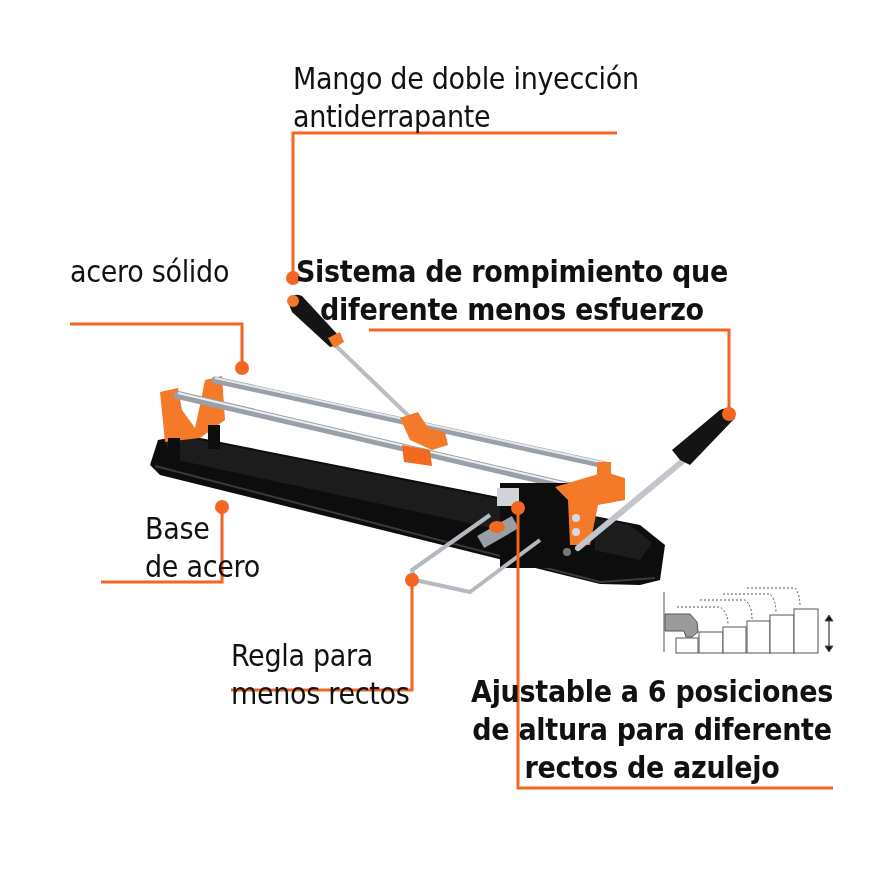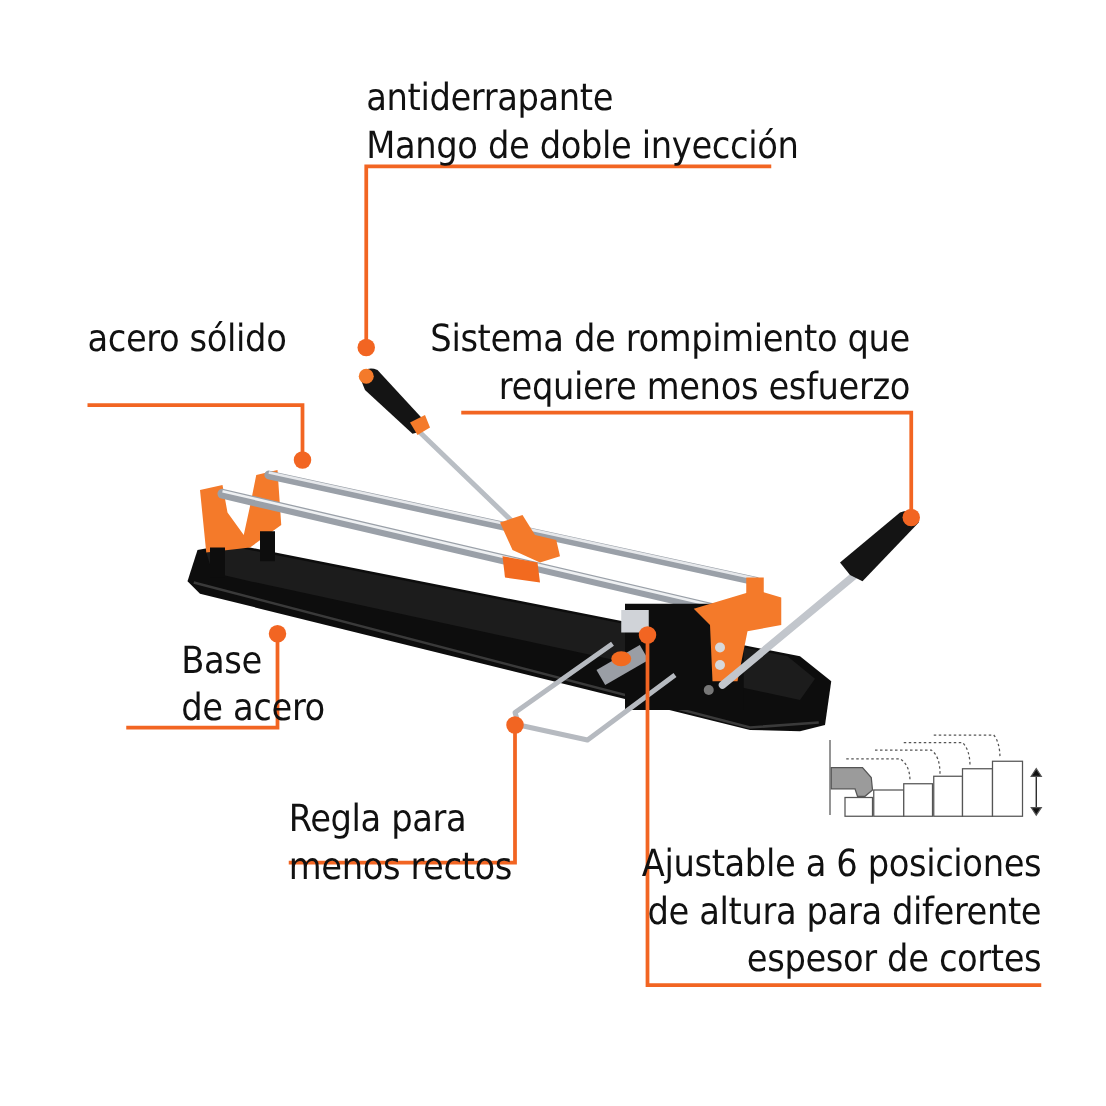--- a/index.html
+++ b/index.html
@@ -1,21 +1,21 @@
 <!DOCTYPE html>
 <html><head>
 <meta charset="utf-8">
 <style>
   html, body { margin: 0; padding: 0; background: #ffffff; }
   body { width: 885px; height: 885px; position: relative; overflow: hidden;
          font-family: "DejaVu Sans Condensed", "DejaVu Sans", "Liberation Sans", sans-serif; }
   .label { position: absolute; color: #111111; font-size: 30px; line-height: 38px;
            font-stretch: condensed; letter-spacing: -0.3px; white-space: nowrap; }
   .label span { display: block; }
-  .right { text-align: right; }
+  .right { text-align: center; font-weight: bold; }
   svg.art { position: absolute; left: 0; top: 0; }
 </style>
 </head>
 <body>
 
 <svg class="art" width="885" height="885" viewBox="0 0 885 885">
 
   <g>
     <polygon points="158,440 185,435 640,525 665,545 660,580 640,585 600,584 160,475 150,465" fill="#0d0d0d"></polygon>
     <polygon points="165,442 190,438 630,525 652,543 640,560 200,465 170,458" fill="#1c1c1c"></polygon>
@@ -103,40 +103,40 @@
       <path d="M723,594 L770,594 Q776,600 776,613"></path>
       <path d="M747,588 L795,588 Q800,594 800,607"></path>
     </g>
     <line x1="829" y1="617" x2="829" y2="650" stroke="#111"></line>
     <path d="M825,621 L829,615 L833,621 Z" fill="#111"></path>
     <path d="M825,646 L829,652 L833,646 Z" fill="#111"></path>
   </g>
 </svg>
 
 <div class="label" style="left:293px; top:60px;">
+  <span>Mango de doble inyección</span>
   <span>antiderrapante</span>
-  <span>Mango de doble inyección</span>
 </div>
 
 <div class="label" style="left:70px; top:253px;">
   <span>acero sólido</span>
 </div>
 
 <div class="label right" style="right:157px; top:253px;">
   <span>Sistema de rompimiento que</span>
-  <span>requiere menos esfuerzo</span>
+  <span>diferente menos esfuerzo</span>
 </div>
 
 <div class="label" style="left:101px; top:510px;margin-left:44px;">
   <span>Base</span>
   <span>de acero</span>
 </div>
 
 <div class="label" style="left:231px; top:637px;">
   <span>Regla para</span>
   <span>menos rectos</span>
 </div>
 
 <div class="label right" style="right:52px; top:673px;">
   <span>Ajustable a 6 posiciones</span>
   <span>de altura para diferente</span>
-  <span>espesor de cortes</span>
+  <span>rectos de azulejo</span>
 </div>
 
 </body></html>

